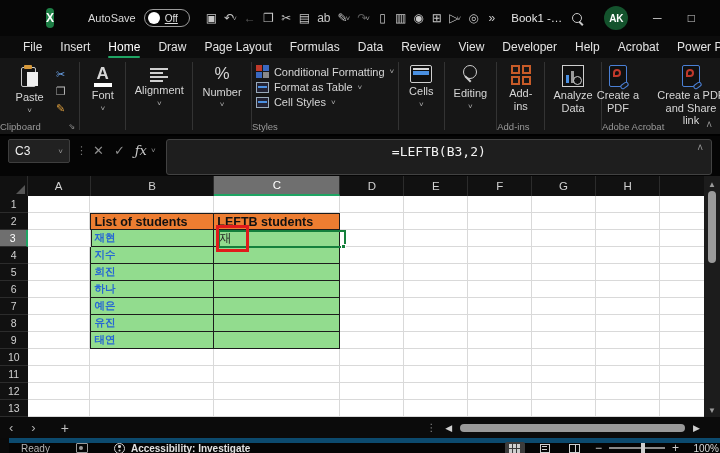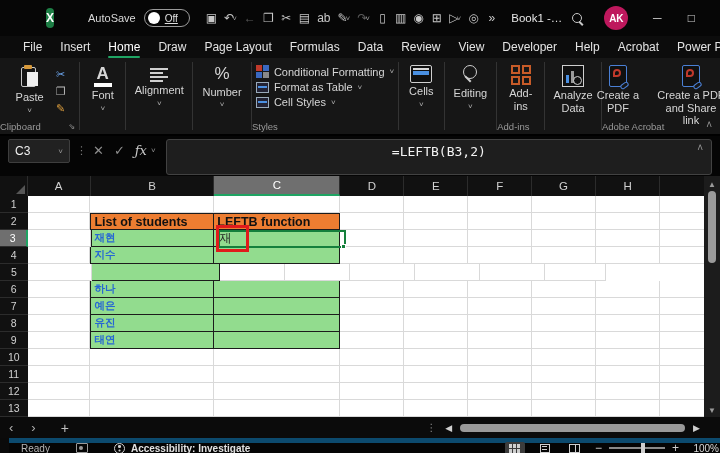--- a/index.html
+++ b/index.html
@@ -23,21 +23,21 @@
   .qat .qi.dim { color:#5c5c5c; }
   .qat .chev { font-size:8px; color:#9a9a9a; margin-left:-2px; }
   .doc-title { margin-left:12px; font-size:11.5px; color:#e6e6e6; white-space:nowrap; }
   .tb-right { margin-left:auto; display:flex; align-items:center; }
   .search-btn { width:30px; height:30px; display:flex; align-items:center; justify-content:center; }
   .mag { position:relative; width:11px; height:11px; }
   .mag::before { content:""; position:absolute; left:0; top:0; width:8px; height:8px;
     border:1.5px solid #c8c8c8; border-radius:50%; }
   .mag::after { content:""; position:absolute; left:8px; top:8px; width:5px; height:1.5px;
     background:#c8c8c8; transform:rotate(45deg); transform-origin:0 0; }
-  .avatar { width:24px; height:24px; border-radius:50%; background:#be185d; color:#fff;
+  .avatar { width:24px; height:24px; border-radius:50%; background:#14532d; color:#fff;
     font-size:10px; font-weight:bold; display:flex; align-items:center; justify-content:center; margin:0 12px; }
   .wc { width:34px; height:36px; display:flex; align-items:center; justify-content:center;
     color:#d0d0d0; font-size:12px; }
 
   
   .menubar { position:absolute; left:0; top:36px; width:720px; height:22px; background:#0c0c0c;
     display:flex; align-items:center; padding-left:14px; }
   .mtab { font-size:12px; color:#e3e3e3; padding:3px 9px; position:relative; white-space:nowrap; }
   .mtab.active { color:#fff; }
   .mtab.active::after { content:""; position:absolute; left:9px; right:9px; bottom:-1px;
@@ -441,21 +441,21 @@
         <div class="gcell" style="width: 65px;"></div>
         <div class="gcell" style="width: 65px;"></div>
         <div class="gcell" style="width: 65px;"></div>
         <div class="gcell" style="width: 65px;"></div>
         <div class="gcell" style="width: 61px;"></div>
       </div>
       <div class="grow">
         <div class="rhdr">2</div>
         <div class="gcell" style="width: 64px;"></div>
         <div class="gcell orange bl bt" style="width: 126px;">List of students</div>
-        <div class="gcell orange bt" style="width: 128px;">LEFTB function</div>
+        <div class="gcell orange bt" style="width: 128px;">LEFTB students</div>
         <div class="gcell" style="width: 65px;"></div>
         <div class="gcell" style="width: 65px;"></div>
         <div class="gcell" style="width: 65px;"></div>
         <div class="gcell" style="width: 65px;"></div>
         <div class="gcell" style="width: 65px;"></div>
         <div class="gcell" style="width: 61px;"></div>
       </div>
       <div class="grow">
         <div class="rhdr sel">3</div>
         <div class="gcell" style="width: 64px;"></div>
@@ -476,20 +476,21 @@
         <div class="gcell" style="width: 65px;"></div>
         <div class="gcell" style="width: 65px;"></div>
         <div class="gcell" style="width: 65px;"></div>
         <div class="gcell" style="width: 65px;"></div>
         <div class="gcell" style="width: 65px;"></div>
         <div class="gcell" style="width: 61px;"></div>
       </div>
       <div class="grow">
         <div class="rhdr">5</div>
         <div class="gcell" style="width: 64px;"></div>
+        <div class="gcell name bl" style="width: 126px;">희진</div>
         <div class="gcell green" style="width: 128px;"></div>
         <div class="gcell" style="width: 65px;"></div>
         <div class="gcell" style="width: 65px;"></div>
         <div class="gcell" style="width: 65px;"></div>
         <div class="gcell" style="width: 65px;"></div>
         <div class="gcell" style="width: 65px;"></div>
         <div class="gcell" style="width: 61px;"></div>
       </div>
       <div class="grow">
         <div class="rhdr">6</div>

